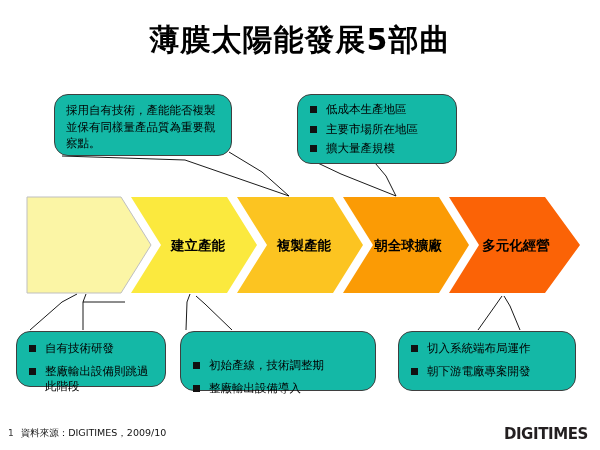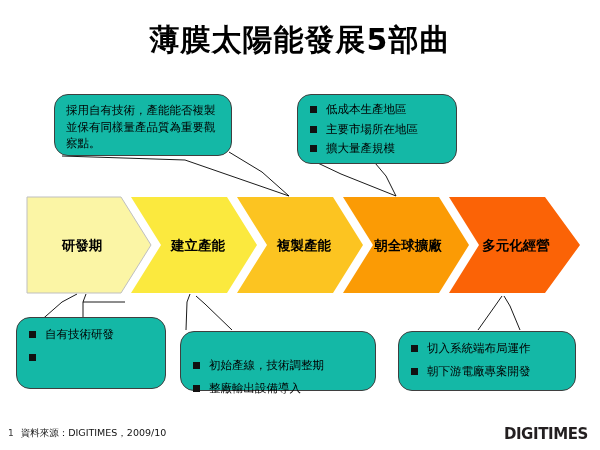--- a/index.html
+++ b/index.html
@@ -71,23 +71,23 @@
     height: 62px;
   }
   .callout-top-right {
     left: 297px;
     top: 94px;
     width: 160px;
     height: 70px;
   }
   .callout-bottom-1 {
     left: 16px;
-    top: 317px;
+    top: 331px;
     width: 150px;
-    height: 72px;
+    height: 56px;
     padding-top: 9px;
   }
   .callout-bottom-2 {
     left: 180px;
     top: 331px;
     width: 196px;
     height: 60px;
     padding-top: 26px;
   }
   .callout-bottom-3 {
@@ -181,21 +181,20 @@
 
     <polygon points="131,197 227,197 257,245 227,293 131,293 161,245" fill="#FBE93E"></polygon>
 
     <polygon points="237,197 333,197 363,245 333,293 237,293 267,245" fill="#FCC421"></polygon>
 
     <polygon points="343,197 439,197 469,245 439,293 343,293 373,245" fill="#FB9B05"></polygon>
 
     <polygon points="449,197 545,197 580,245 545,293 449,293 479,245" fill="#FB6306"></polygon>
   </svg>
 
-  <div class="chev-label" style="left:27px; top:237px; width:110px;">研發期</div>
   <div class="chev-label" style="left:146px; top:237px; width:104px;">建立產能</div>
   <div class="chev-label" style="left:252px; top:237px; width:104px;">複製產能</div>
   <div class="chev-label" style="left:352px; top:237px; width:112px;">朝全球擴廠</div>
   <div class="chev-label" style="left:460px; top:237px; width:112px;">多元化經營</div>
 
   <svg class="connectors" viewBox="0 0 600 450" xmlns="http://www.w3.org/2000/svg">
 
     <polyline points="62,156 185,160 289,196"></polyline>
     <polyline points="229,152 262,172 289,196"></polyline>
 
@@ -221,21 +220,21 @@
     <ul class="bullets">
       <li><span class="sq"></span><span>低成本生產地區</span></li>
       <li><span class="sq"></span><span>主要市場所在地區</span></li>
       <li><span class="sq"></span><span>擴大量產規模</span></li>
     </ul>
   </div>
 
   <div class="callout callout-bottom-1">
     <ul class="bullets spaced">
       <li><span class="sq"></span><span>自有技術研發</span></li>
-      <li><span class="sq"></span></li>
+      <li><span class="sq"></span><span>整廠輸出設備則跳過此階段</span></li>
     </ul>
   </div>
 
   <div class="callout callout-bottom-2">
     <ul class="bullets spaced">
       <li><span class="sq"></span><span>初始產線，技術調整期</span></li>
       <li><span class="sq"></span><span>整廠輸出設備導入</span></li>
     </ul>
   </div>
 

